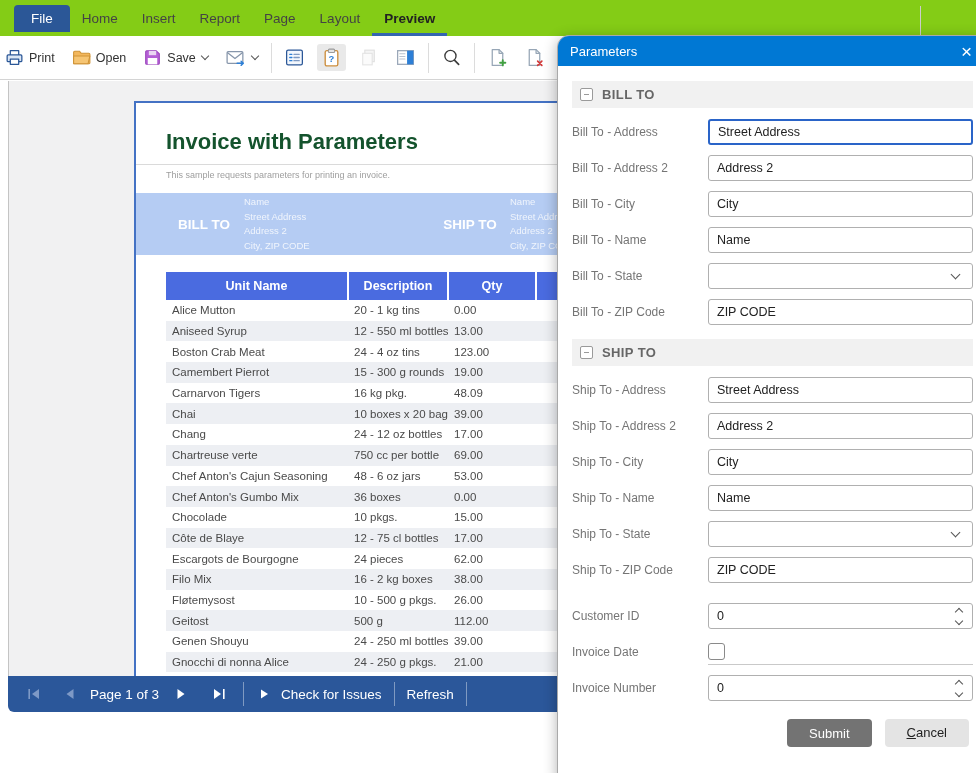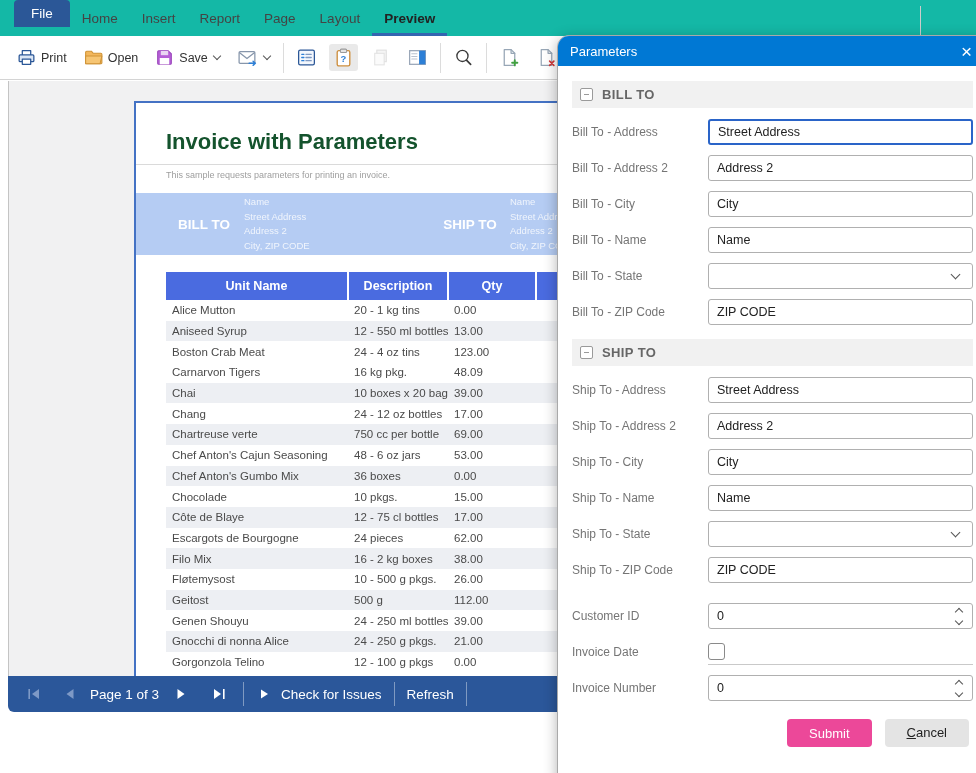--- a/index.html
+++ b/index.html
@@ -7,41 +7,41 @@
   body {
     font-family: "Liberation Sans", sans-serif;
     background: #ffffff;
     position: relative;
     overflow: hidden;
     color: #333;
   }
   
   .menu-bar {
     position: absolute; left: 0; top: 0; width: 976px; height: 36px;
-    background: #14b8a6; display: flex; align-items: flex-start;
+    background: #84cc16; display: flex; align-items: center;
   }
   .file-tab {
     margin-left: 14px; height: 27px; padding: 0 17px;
     background: #2b5797; color: #fff; font-size: 13.5px;
     border-radius: 4px 4px 0 0; display: flex; align-items: center; cursor: default;
   }
   .menu-item {
     height: 36px; padding: 0 12px; display: flex; align-items: center;
     font-size: 13.5px; color: #444; cursor: default;
   }
   .menu-item.active {
     font-weight: bold; color: #222;
     border-bottom: 3px solid #3465b0; padding-top: 3px;
   }
   .win-edge-line { position: absolute; left: 920px; top: 6px; width: 1px; height: 29px; background: #cccccc; }
   
   .toolbar {
     position: absolute; left: 0; top: 36px; width: 976px; height: 44px;
     background: #fff; border-bottom: 1px solid #d4d4d4;
-    display: flex; align-items: center; padding-left: 12px;
+    display: flex; align-items: center; 
   }
   .tb-btn { display: flex; align-items: center; gap: 4px; font-size: 12.5px; color: #333; padding: 3px 4px; border-radius: 3px; }
   .tb-btn + .tb-btn { margin-left: 8px; }
   .tb-icon { display: inline-flex; width: 21px; height: 21px; align-items: center; justify-content: center; }
   .tb-active { background: #e9e9e9; }
   .tb-disabled { opacity: .5; filter: grayscale(1); }
   .tb-sep { width: 1px; height: 30px; background: #dcdcdc; margin: 0 8px; }
   .chev-dn { width: 6px; height: 6px; border-right: 1.4px solid #555; border-bottom: 1.4px solid #555; transform: rotate(45deg); margin: -3px 1px 0 2px; }
   
   .preview-canvas {
@@ -120,21 +120,21 @@
     font-family: "Liberation Sans", sans-serif; font-size: 12.5px; color: #222; background: transparent;
   }
   .spin { display: flex; flex-direction: column; gap: 3px; padding-right: 10px; }
   .spin-up { width: 6px; height: 6px; border-left: 1.4px solid #555; border-top: 1.4px solid #555; transform: rotate(45deg); }
   .spin-dn { width: 6px; height: 6px; border-right: 1.4px solid #555; border-bottom: 1.4px solid #555; transform: rotate(45deg); }
   .datewrap { width: 100%; height: 26px; border-bottom: 1px solid #c9c9c9; display: flex; align-items: center; }
   .cbx { width: 17px; height: 17px; border: 1.5px solid #8a8a8a; border-radius: 3px; background: #fff; }
   .gap-lg { margin-top: 20px; }
   .btn-row { display: flex; justify-content: flex-end; gap: 13px; margin: 18px 4px 0 0; }
   .btn { height: 28px; border: none; border-radius: 4px; font-family: "Liberation Sans", sans-serif; font-size: 13px; padding: 0 22px; cursor: default; }
-  .btn-submit { background: #ec4899; color: #fff; }
+  .btn-submit { background: #737373; color: #fff; }
   .btn-cancel { background: #e4e4e4; color: #222; display: inline-block; line-height: 28px; }
   .btn-cancel::first-letter { text-decoration: underline; }
 </style>
 </head>
 <body>
 
 <div class="menu-bar">
   <div class="file-tab">File</div>
   <div class="menu-item">Home</div>
   <div class="menu-item">Insert</div>
@@ -331,20 +331,26 @@
             <td></td>
           </tr>
 
           <tr class="even">
             <td class="c-name">Boston Crab Meat</td>
             <td class="c-desc">24 - 4 oz tins</td>
             <td class="c-qty">123.00</td>
             <td></td>
           </tr>
 
+          <tr class="odd">
+            <td class="c-name">Camembert Pierrot</td>
+            <td class="c-desc">15 - 300 g rounds</td>
+            <td class="c-qty">19.00</td>
+            <td></td>
+          </tr>
 
           <tr class="even">
             <td class="c-name">Carnarvon Tigers</td>
             <td class="c-desc">16 kg pkg.</td>
             <td class="c-qty">48.09</td>
             <td></td>
           </tr>
 
           <tr class="odd">
             <td class="c-name">Chai</td>

